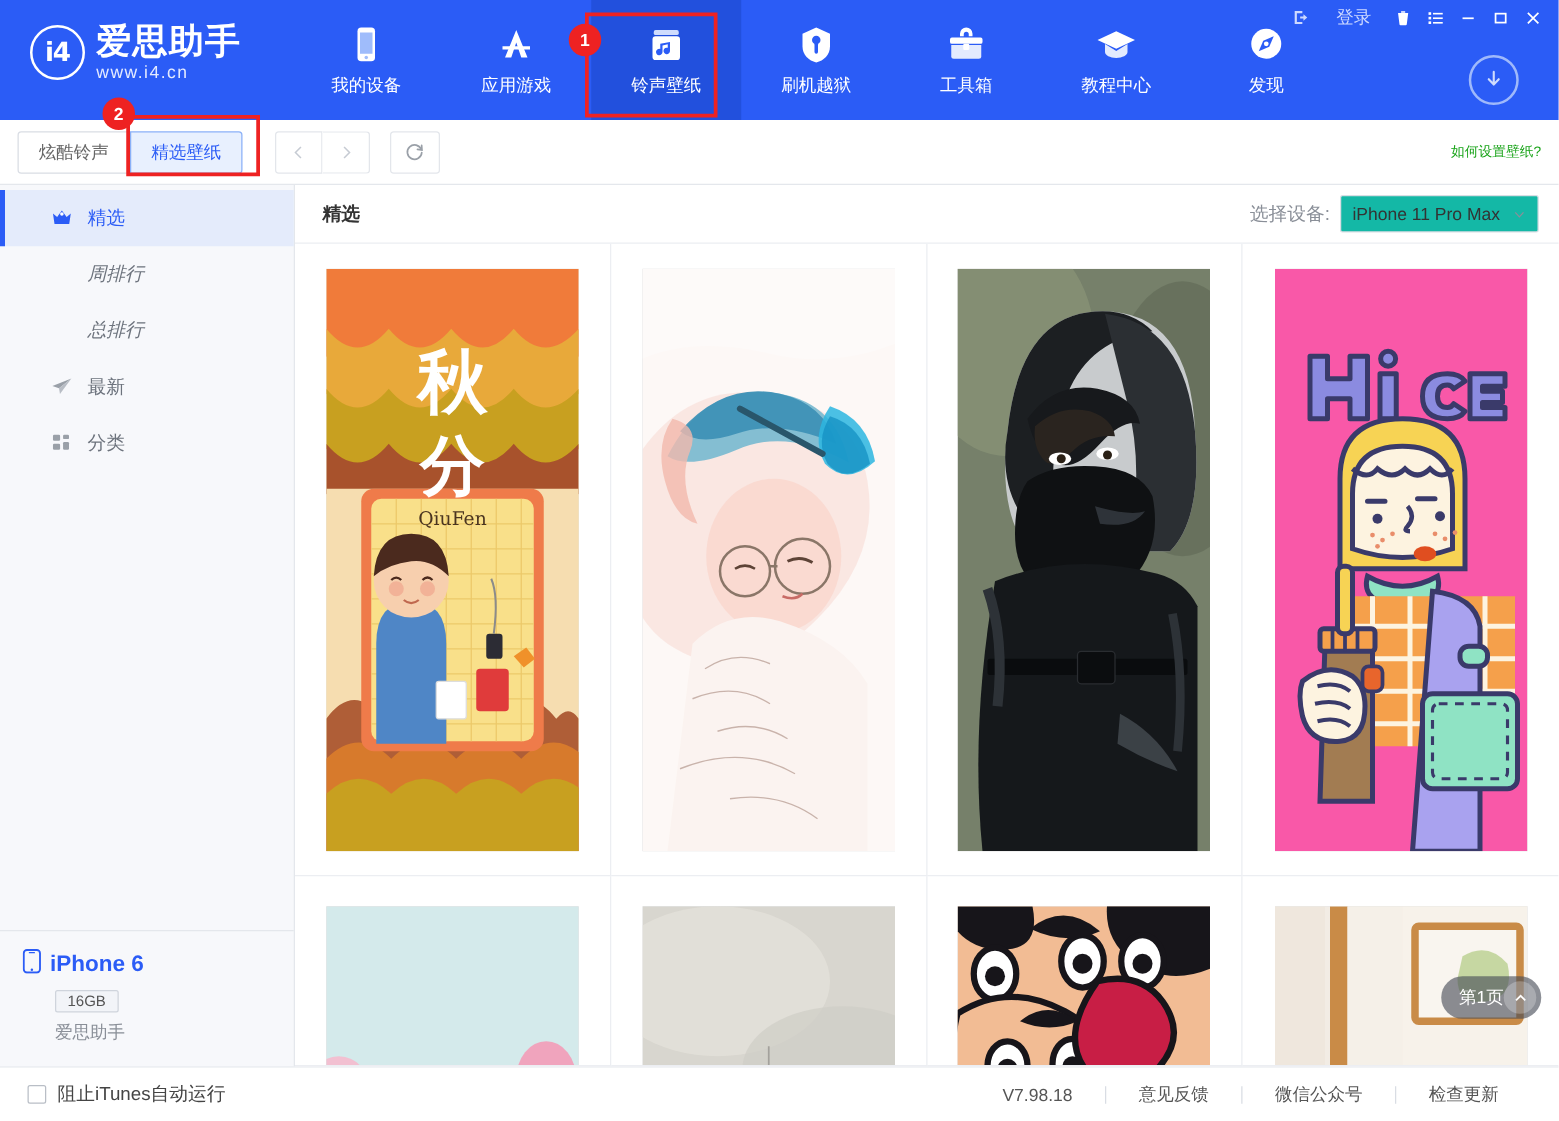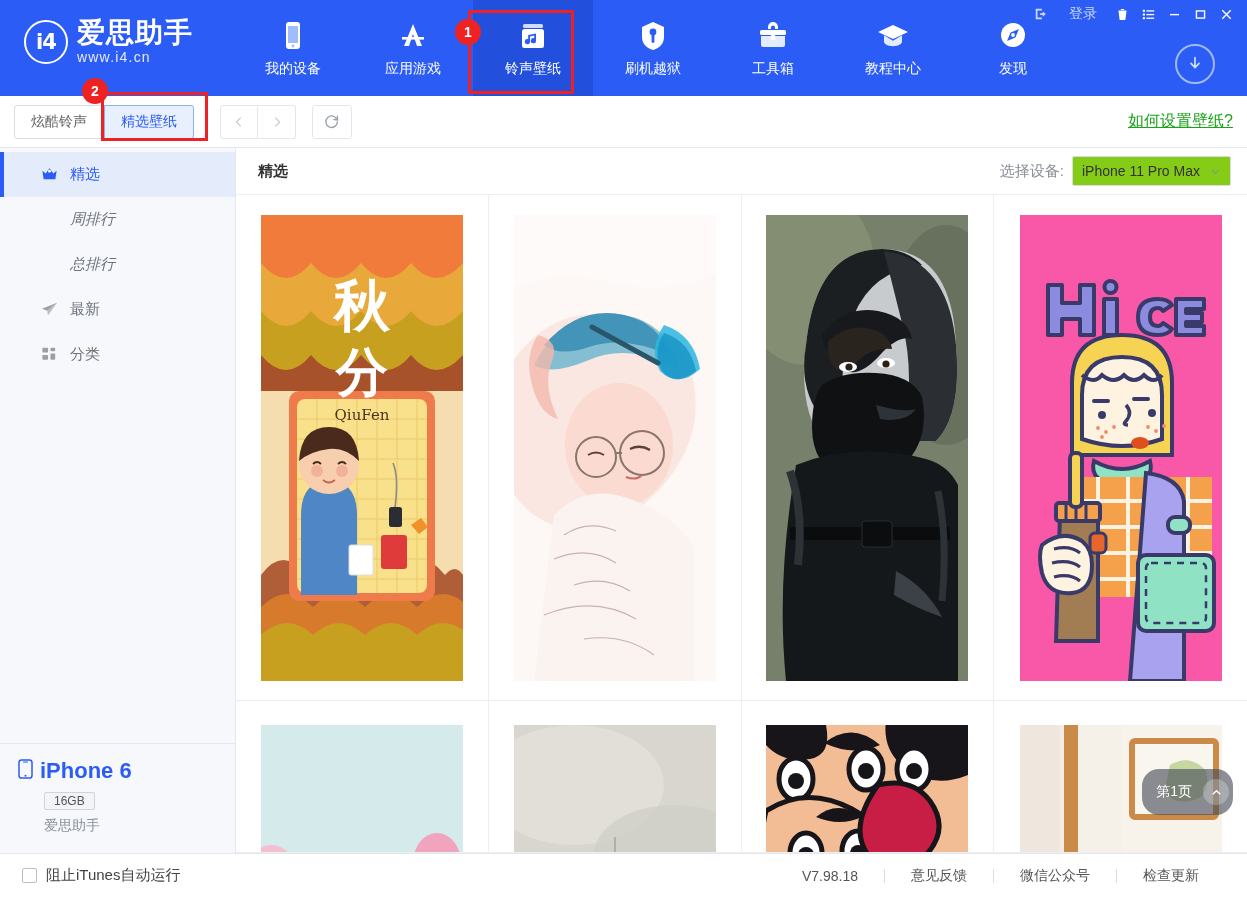--- a/index.html
+++ b/index.html
@@ -69,21 +69,21 @@
     width:38px;height:34px;border:1px solid #e3e6eb; background:#fff;
     display:flex;align-items:center;justify-content:center; color:#c6cbd3; cursor:pointer;
   }
   .navarrow.l{ border-radius:3px 0 0 3px; }
   .navarrow.r{ border-radius:0 3px 3px 0; border-left:none; }
   .refresh{
     width:40px;height:34px;border:1px solid #e3e6eb;border-radius:3px; background:#fff;
     display:flex;align-items:center;justify-content:center; color:#9aa0a8; margin-left:16px; cursor:pointer;
   }
   .howto{
-    margin-left:auto; color:#1aa41a; font-size:16px; text-decoration:underline; cursor:pointer;
+    margin-left:auto; color:#1aa41a; font-size:11px; cursor:pointer;
   }
 
   
   .body{ flex:1 1 auto; display:flex; min-height:0; }
 
   
   .sidebar{
     width:236px; flex:0 0 236px; background:#f7f8fb; border-right:1px solid #e4e7ec;
     display:flex; flex-direction:column; position:relative;
   }
@@ -96,57 +96,57 @@
   .side-item.active::before{
     content:""; position:absolute; left:0; top:0; width:4px; height:100%; background:#2b5cf6;
   }
   .side-item .sico{ width:19px;height:19px; display:flex;align-items:center;justify-content:center; }
   .side-item.sub{ padding-left:70px;font-style:italic; }
   .side-spacer{ flex:1 1 auto; }
   .device{
     border-top:1px solid #e4e7ec; padding:14px 0 18px 18px;
   }
   .dev-row{ display:flex; align-items:center; gap:7px; }
-  .dev-name{ color:#2b5cf6; font-size:22px; font-weight:bold; }
+  .dev-name{ color:#2b5cf6; font-size:18px; font-weight:bold; }
   .dev-cap{
     display:inline-block; margin:8px 0 0 26px; padding:1px 9px;
     border:1px solid #cfd4dc; border-radius:2px; font-size:12px; color:#555; background:#f2f4f8;
   }
   .dev-sub{ margin:7px 0 0 26px; font-size:14px; color:#8a8f98; }
 
   
   .content{ flex:1 1 auto; display:flex; flex-direction:column; min-width:0; position:relative; background:#fff;}
   .content-head{
     height:46px; flex:0 0 46px; display:flex; align-items:center; padding:0 16px 0 22px;
   }
   .content-title{ font-size:15px; color:#333; font-weight:bold; }
   .devsel{ margin-left:auto; display:flex; align-items:center; gap:8px; }
   .devsel-label{ font-size:15px; color:#8a8f98; }
   .devsel-box{
     border:1px solid #d9dde4; border-radius:2px; height:30px; padding:0 9px;
-    display:flex;align-items:center; gap:10px; font-size:14px; color:#333; cursor:pointer; background:#84cc16;
+    display:flex;align-items:center; gap:10px; font-size:14px; color:#333; cursor:pointer; background:#14b8a6;
   }
 
   .grid{
     flex:1 1 auto; display:grid; grid-template-columns:repeat(4,1fr);
     border-top:1px solid #eceef2; overflow:hidden; position:relative;
   }
   .cell{
     border-right:1px solid #eceef2; border-bottom:1px solid #eceef2;
     display:flex; align-items:center; justify-content:center; position:relative;
     height:506px; cursor:pointer; overflow:hidden;
   }
   .cell:nth-child(4n){ border-right:none; }
   .thumb{ width:202px; height:466px; overflow:hidden; position:relative; background:#ddd; }
   .cell.row2 .thumb{ align-self:flex-start; margin-top:24px; }
   .cell.row2{ align-items:flex-start; height:auto; }
 
   .pagebadge{
-    position:absolute; right:14px; bottom:38px; height:46px; display:flex; align-items:center;
-    background:rgba(70,75,85,.62); color:#fff; border-radius:17px; padding:0 4px 0 14px; gap:11px; z-index:20;
+    position:absolute; right:14px; bottom:38px; height:34px; display:flex; align-items:center;
+    background:rgba(70,75,85,.62); color:#fff; border-radius:17px; padding:0 4px 0 14px; gap:0; z-index:20;
   }
   .pagebadge .pnum{ font-size:14px; }
   .pagebadge .up{
     width:26px;height:26px;border-radius:50%;background:rgba(255,255,255,.25);
     display:flex;align-items:center;justify-content:center; cursor:pointer;
   }
 
   
   .footer{
     height:44px; flex:0 0 44px; border-top:1px solid #e4e7ec; background:#fff;

